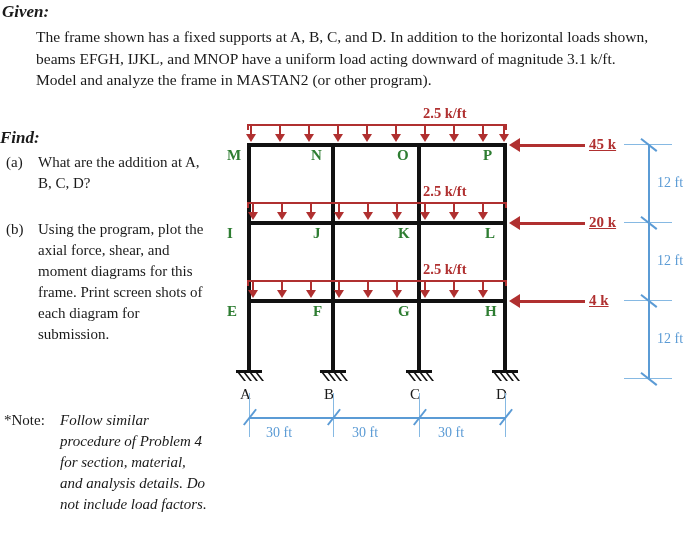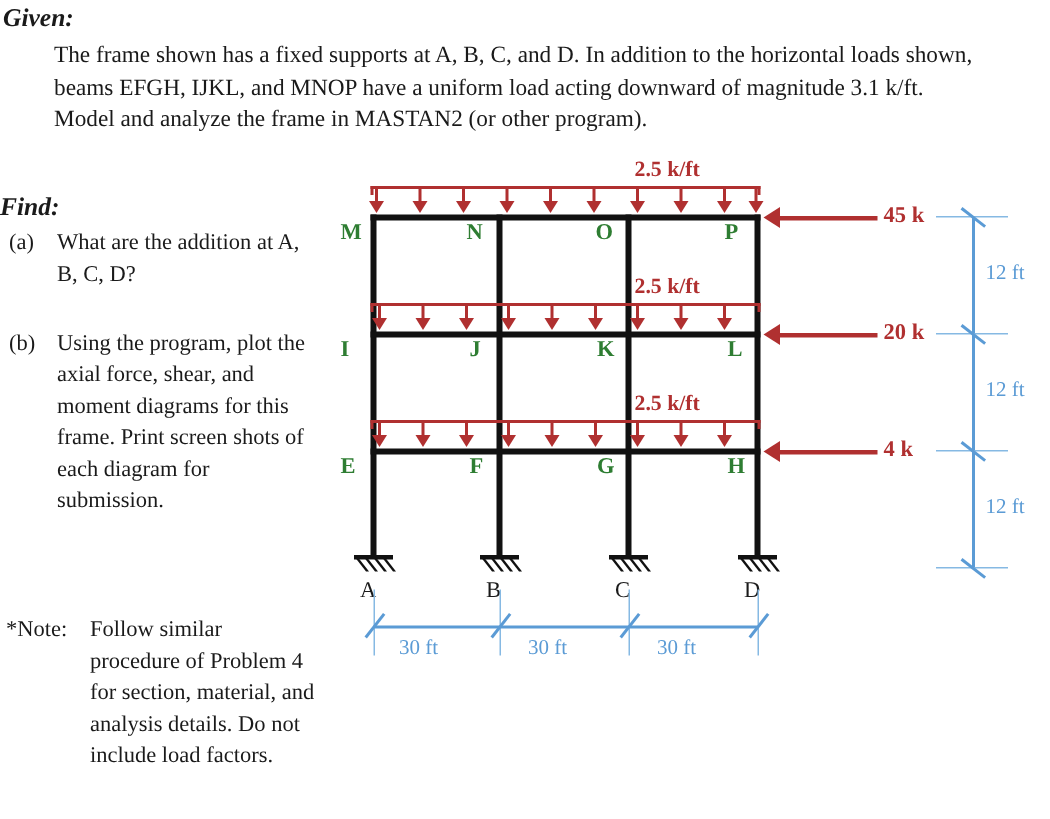--- a/index.html
+++ b/index.html
@@ -28,21 +28,21 @@
   }
   .qitem { font-size:15px; line-height:21px; }
   .qlabel { position:absolute; }
   .qtext  { position:absolute; }
 
   #q-a-label { left:6px;  top:152px; }
   #q-a-text  { left:38px; top:152px; width:170px; }
   #q-b-label { left:6px;  top:219px; }
   #q-b-text  { left:38px; top:219px; width:172px; }
   #note-label{ left:4px;  top:410px;font-family:Liberation Serif, serif; }
-  #note-text { left:60px; top:410px; width:150px; }
+  #note-text { left:60px; top:410px; width:150px;font-style:italic; }
 
   
   #diagram { left:0; top:0; width:700px; height:546px; }
 
   .member      { background:#111111; position:absolute; }
   .col         { width:4px; }
   .beam        { height:4px; }
 
   .jlabel {
     position:absolute; color:#2e7d32; font-weight:bold;
@@ -69,21 +69,21 @@
 
   
   .hload-line { position:absolute; height:3px; background:#b03030; }
   .hload-head {
     position:absolute;
     border-top:7px solid transparent;
     border-bottom:7px solid transparent;
     border-right:11px solid #b03030;
   }
   .hload-text {
-    position:absolute; color:#b03030; font-weight:bold; font-size:15px;
+    position:absolute; color:#b03030; font-weight:bold; font-size:15px;text-decoration:underline;
   }
 
   
   .support { position:absolute; }
   .support .base { position:absolute; left:0; top:0; width:26px; height:2.5px; background:#111; }
   .support .hatch {
     position:absolute; top:2px; width:2px; height:9px; background:#111;
     transform:skewX(38deg); transform-origin:top center;
   }
 

